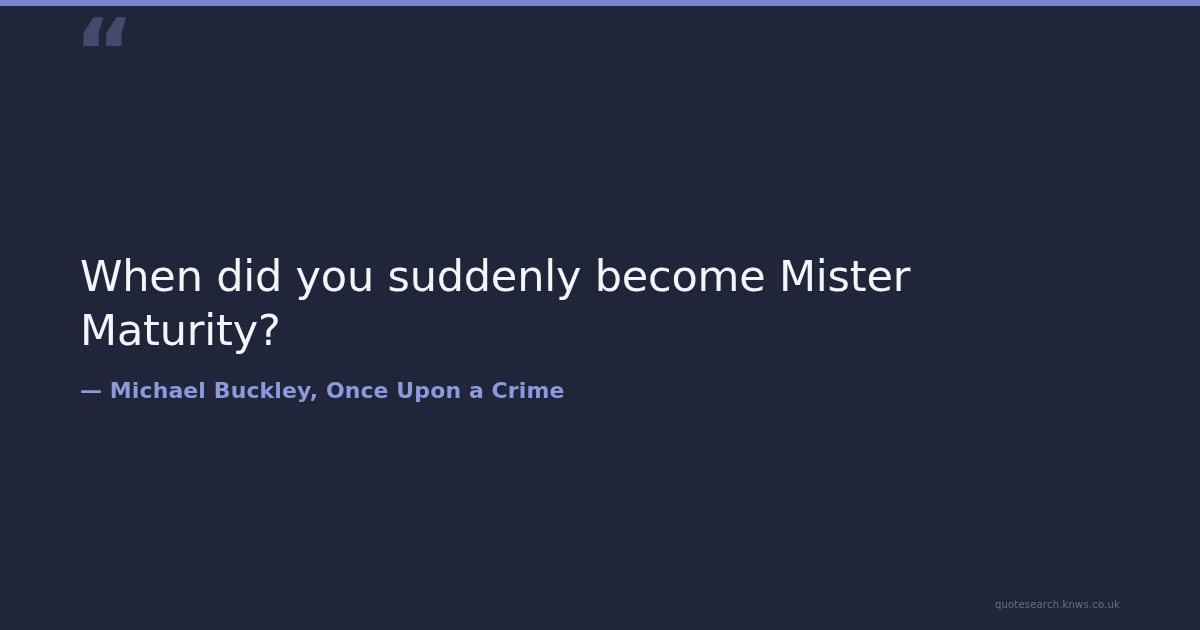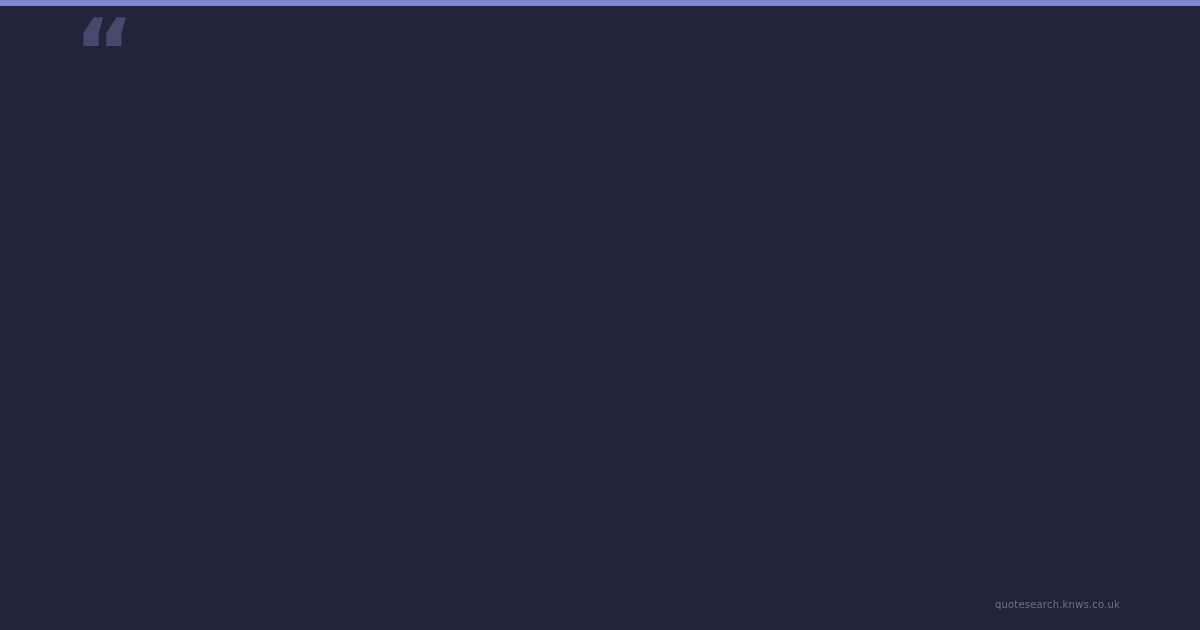--- a/index.html
+++ b/index.html
@@ -87,17 +87,19 @@
 </head>
 <body>
 
 <div class="quote-card">
 
   <div class="accent-bar"></div>
 
   <div class="quote-glyph">“</div>
 
   <div class="content-block">
+    <p class="quote-text">When did you suddenly become Mister Maturity?</p>
+    <p class="attribution">— Michael Buckley, Once Upon a Crime</p>
   </div>
 
   <div class="watermark">quotesearch.knws.co.uk</div>
 
 </div>
 
 </body></html>

